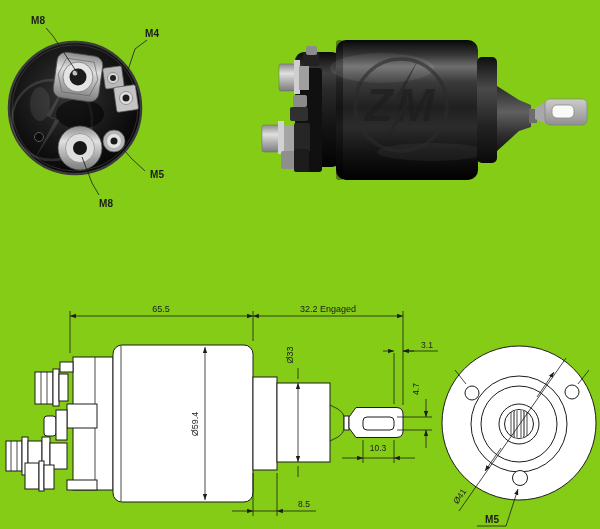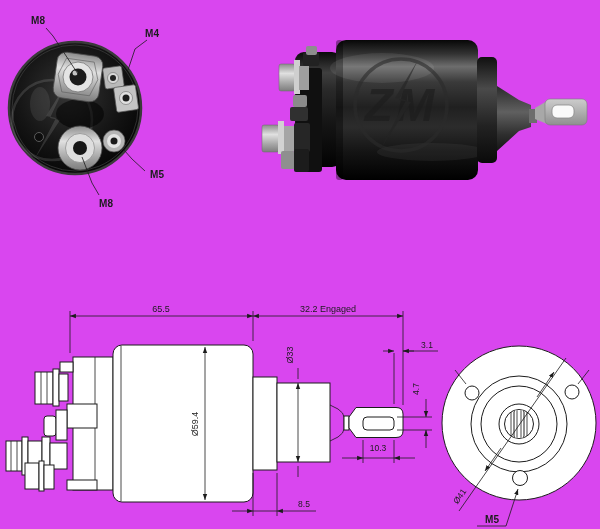--- a/index.html
+++ b/index.html
@@ -1,17 +1,17 @@
 <!DOCTYPE html>
 <html><head>
 <meta charset="utf-8">
 <style>
   html,body{margin:0;padding:0;background:#ffffff;}
   .canvas{
-    position:relative;width:600px;height:529px;background:#d946ef;overflow:hidden;
+    position:relative;width:600px;height:529px;background:#84cc16;overflow:hidden;
     font-family:"Liberation Sans",sans-serif;
   }
   svg text{font-family:"Liberation Sans",sans-serif;fill:#1c1c1c;}
   .dim-text{font-size:9px;}
   .dim-text-sm{font-size:8.5px;}
   .thread-label{font-size:10px;font-weight:600;}
   .drawing-line{stroke:#1c1c1c;stroke-width:1;fill:#ffffff;}
   .drawing-thin{stroke:#1c1c1c;stroke-width:0.8;fill:none;}
 </style>
 </head>

